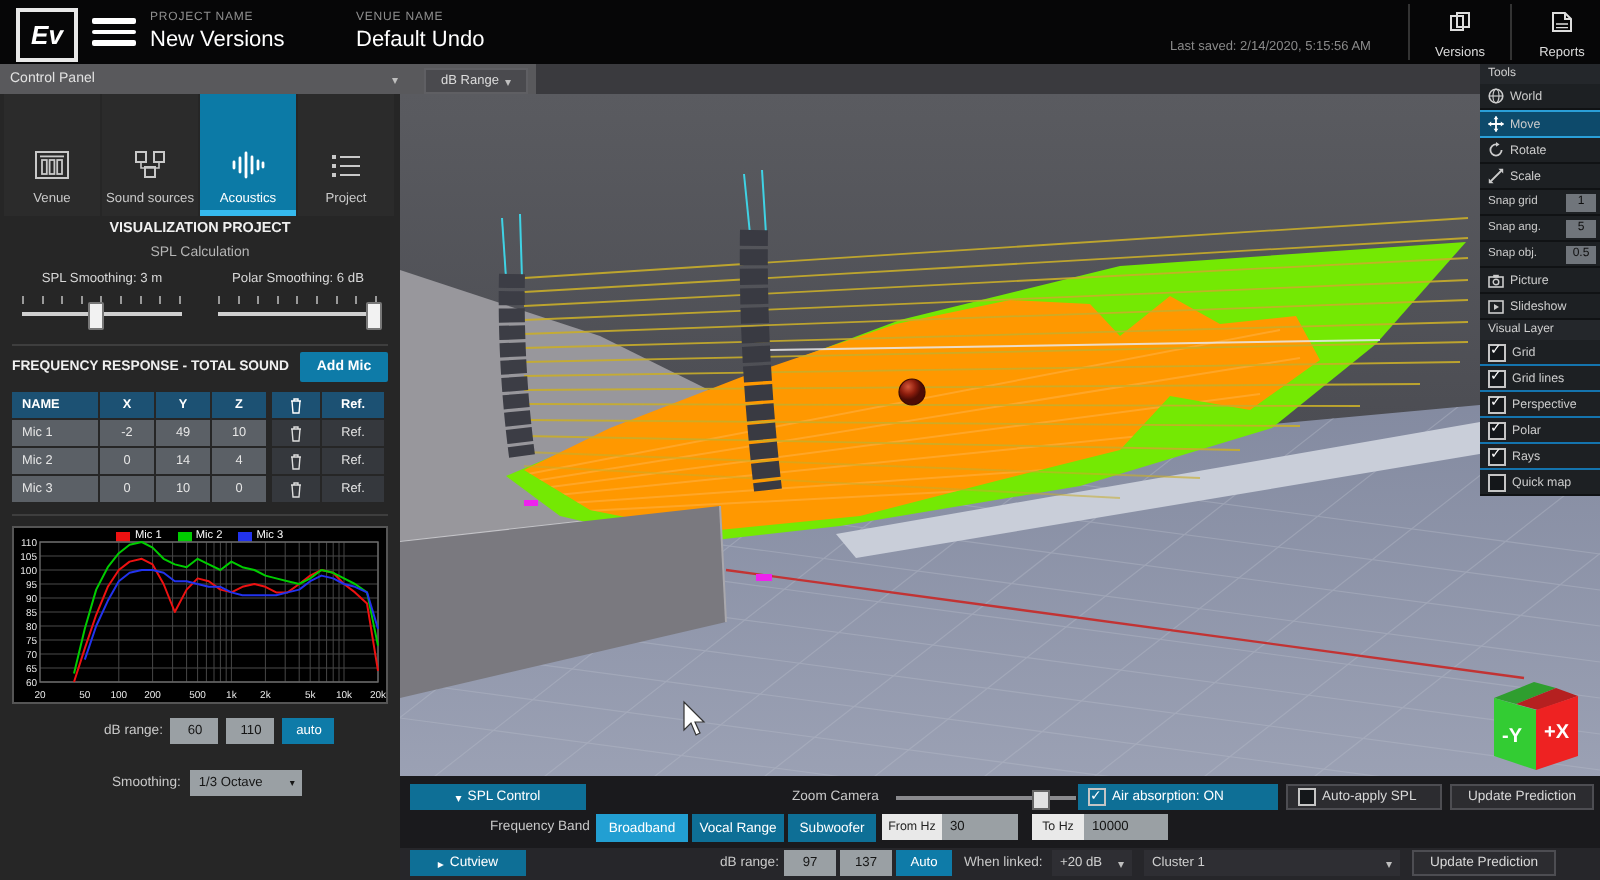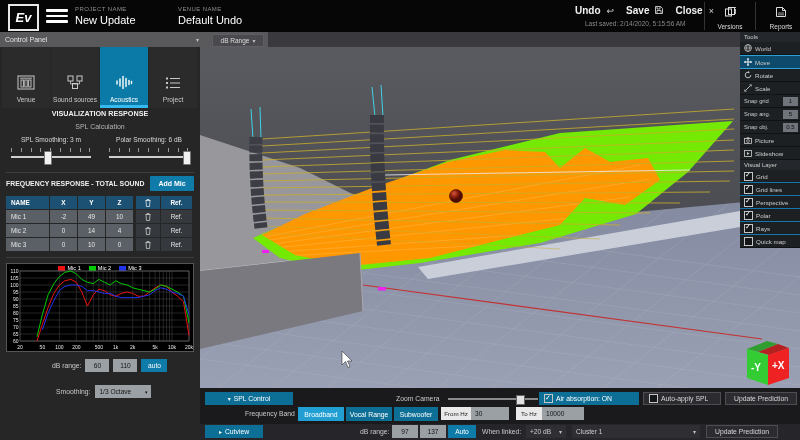--- a/index.html
+++ b/index.html
@@ -95,38 +95,25 @@
 
 <div id="topbar" class="abs">
   <div class="abs logo">Ev</div>
   <div class="abs burger">
       <div></div>
       <div></div>
       <div></div>
     </div>
   <div class="abs" style="left:75px;top:6px;">
     <div class="fieldlbl">PROJECT NAME</div>
-    <div class="fieldval">New Update</div>
+    <div class="fieldval">New Versions</div>
   </div>
   <div class="abs" style="left:178px;top:6px;">
     <div class="fieldlbl">VENUE NAME</div>
     <div class="fieldval">Default Undo</div>
-  </div>
-  <div class="abs row" style="left:575px;top:5px;">
-    <span class="menu-item">Undo</span>
-    <span class="menu-ic">↩</span>
-    <span class="menu-item">Save</span>
-    <span class="menu-ic">
-      <svg width="8" height="8" viewBox="0 0 8 8">
-          <path d="M0.5 0.5 h5 l2 2 v5 h-7z M2 0.5 v2.5 h3 v-2.5 M2 7.5 v-3 h4 v3" fill="none" stroke="#cfcfcf" stroke-width="0.9"></path>
-        </svg>
-    </span>
-    <span class="menu-item">Close</span>
-    <span class="menu-ic">×</span>
-    <span class="menu-ic" style="font-weight:bold;margin-left:8px;">i</span>
   </div>
   <div id="lastsaved" class="abs" style="left:585px;top:20px;">Last saved: 2/14/2020, 5:15:56 AM</div>
   <div class="abs row" style="left:704px;top:1px;">
     <div class="vr-sep"></div>
     <div class="vr-btn">
       <span>
         <svg width="11" height="10" viewBox="0 0 11 10">
             <rect x="0.5" y="2" width="6" height="7" fill="none" stroke="#ddd"></rect>
             <rect x="3.5" y="0.5" width="6" height="7" fill="none" stroke="#ddd"></rect>
           </svg>
@@ -414,21 +401,21 @@
           <g fill="#c9c9c9">
             <rect x="1" y="1.5" width="2" height="2"></rect>
             <rect x="1" y="6" width="2" height="2"></rect>
             <rect x="1" y="10.5" width="2" height="2"></rect>
           </g>
         </svg>
       <span>Project</span>
     </div>
   </div>
 
-  <div class="abs sec-title" style="top:62px;">VISUALIZATION RESPONSE</div>
+  <div class="abs sec-title" style="top:62px;">VISUALIZATION PROJECT</div>
   <div class="abs sec-sub" style="top:76px;">SPL Calculation</div>
 
   <div class="abs row" style="top:89px;left:2px;width:196px;justify-content:space-around;">
     <div class="sliderbox">
       <div class="slider-label">SPL Smoothing: 3 m</div>
       <div class="track-wrap">
         <div class="ticks"></div>
         <div class="track"></div>
         <div class="handle" style="left: calc(45% - 3px);"></div>
       </div>

